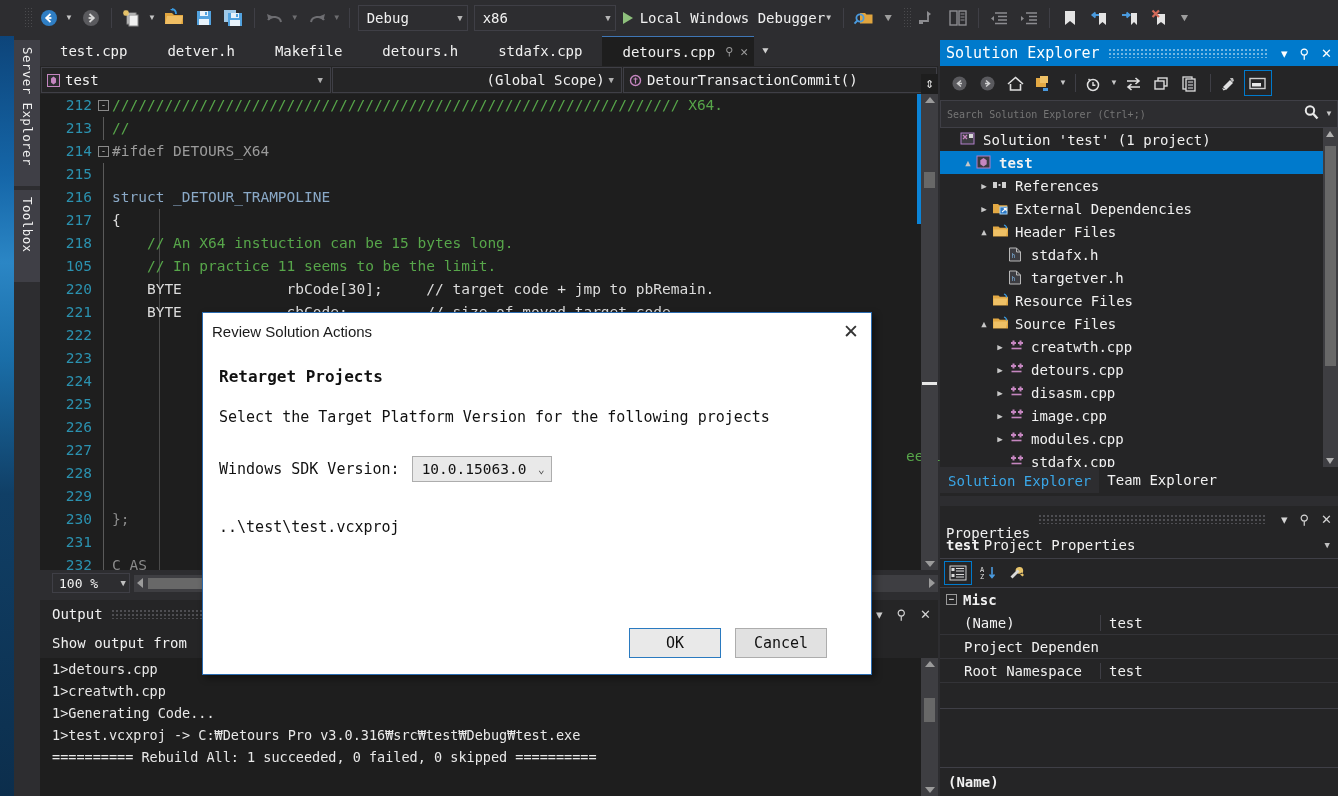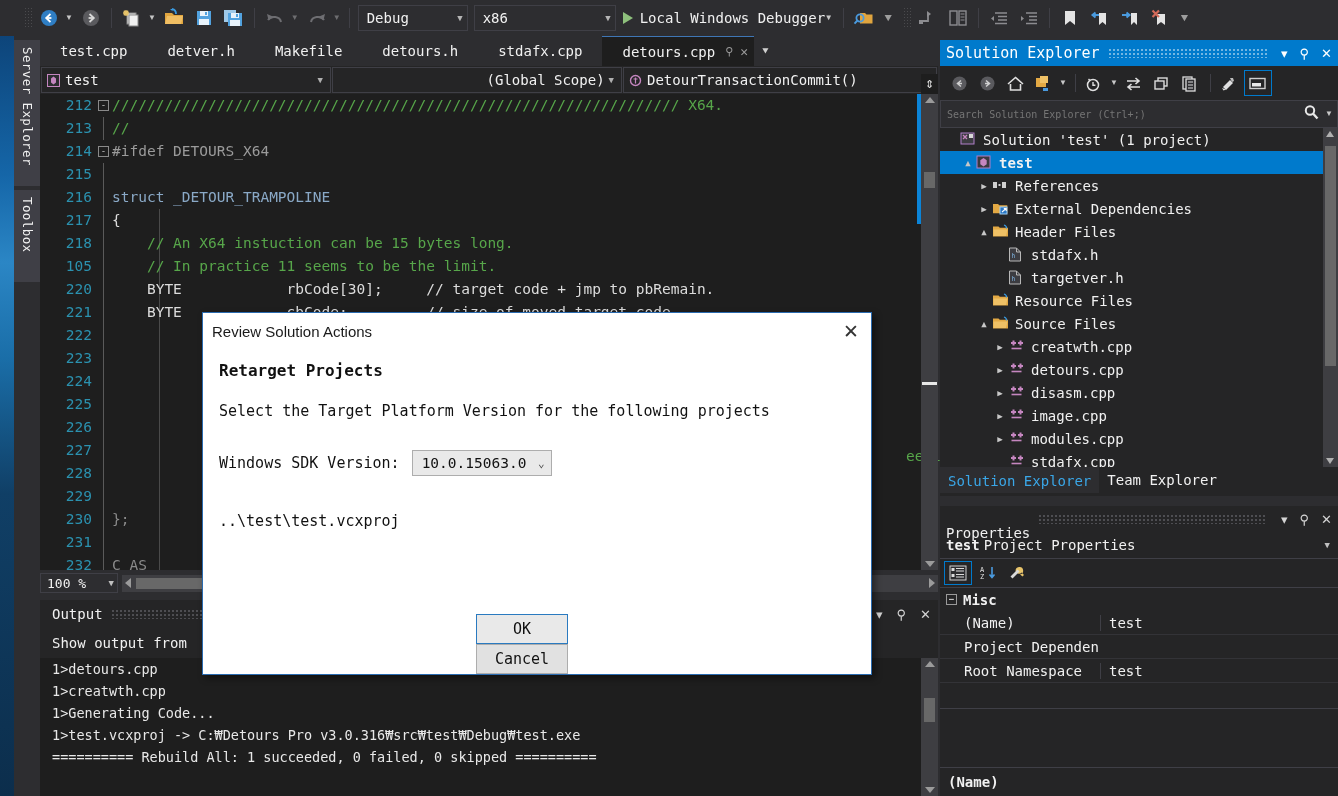--- a/index.html
+++ b/index.html
@@ -90,21 +90,21 @@
   .ed-vscroll .up{position:absolute;top:3px;left:4px;width:0;height:0;border-left:5px solid transparent;
     border-right:5px solid transparent;border-bottom:6px solid #9b9b9b;}
   .ed-vscroll .dn{position:absolute;bottom:3px;left:4px;width:0;height:0;border-left:5px solid transparent;
     border-right:5px solid transparent;border-top:6px solid #9b9b9b;}
   .ed-vscroll .thumb{position:absolute;left:3px;top:78px;width:11px;height:16px;background:#686868;}
   .ed-vscroll .mark{position:absolute;left:1px;top:288px;width:15px;height:3px;background:#e8e8e8;}
   .ed-blue-edge{position:absolute;right:17px;top:58px;width:4px;height:130px;background:#0b84d8;}
 
   .ed-status{position:absolute;left:0;top:534px;width:898px;height:26px;background:#2d2d30;
     display:flex;align-items:center;}
-  .zoom-box{width:78px;height:20px;margin-left:0;border:1px solid #3f3f46;background:#2d2d30;
+  .zoom-box{width:78px;height:20px;margin-left:12px;border:1px solid #3f3f46;background:#2d2d30;
     display:flex;align-items:center;padding:0 3px 0 6px;box-sizing:border-box;
     font-size:13px;font-family:"DejaVu Sans Mono",monospace;color:#f1f1f1;}
   .zoom-box .cv{margin-left:auto;font-size:9px;color:#c0c0c0;}
   .hscroll{flex:1;height:17px;margin:0 0 0 4px;background:#3e3e42;position:relative;}
   .hscroll .lt{position:absolute;left:3px;top:3px;width:0;height:0;border-top:5px solid transparent;
     border-bottom:5px solid transparent;border-right:6px solid #9b9b9b;}
   .hscroll .rt{position:absolute;right:3px;top:3px;width:0;height:0;border-top:5px solid transparent;
     border-bottom:5px solid transparent;border-left:6px solid #9b9b9b;}
   .hscroll .thumb{position:absolute;left:14px;top:3px;width:210px;height:11px;background:#686868;}
 
@@ -196,32 +196,32 @@
   
   .dlg-shadow{position:absolute;left:202px;top:312px;width:670px;height:363px;
     background:#fff;border:1px solid #2a6bb0;box-shadow:3px 3px 7px rgba(0,0,0,.45);
     box-sizing:border-box;}
   .dlg-title{height:36px;display:flex;align-items:center;}
   .dlg-title .t{font-size:15px;color:#1a1a1a;margin-left:9px;
     font-family:"Liberation Sans",sans-serif;}
   .dlg-x{margin-left:auto;width:40px;height:32px;display:flex;align-items:center;justify-content:center;
     color:#333;font-size:19px;line-height:1;}
   .dlg-body{padding:0 16px;}
-  .dlg-h2{font-size:16px;font-weight:bold;color:#111;margin:12px 0 0 0;
+  .dlg-h2{font-size:16px;font-weight:bold;color:#111;margin:18px 0 0 0;
     font-family:"DejaVu Sans Mono",monospace;}
   .dlg-p{font-size:15px;color:#111;margin:22px 0 0 0;font-family:"DejaVu Sans Mono",monospace;}
   .dlg-row{display:flex;align-items:center;margin:30px 0 0 0;}
   .dlg-row .lbl{font-size:15px;color:#111;font-family:"DejaVu Sans Mono",monospace;}
   .dlg-combo{margin-left:12px;width:140px;height:26px;border:1px solid #adadad;background:#e9e9e9;
     display:flex;align-items:center;padding:0 6px 0 9px;box-sizing:border-box;
     font-size:14.5px;color:#111;font-family:"DejaVu Sans Mono",monospace;}
   .dlg-combo .cv{margin-left:auto;font-size:11px;color:#444;}
   .dlg-proj{font-size:15px;color:#111;margin:36px 0 0 0;font-family:"DejaVu Sans Mono",monospace;}
   .dlg-foot{position:absolute;left:0;bottom:0;width:668px;height:62px;display:flex;
-    align-items:center;justify-content:flex-end;padding-right:44px;box-sizing:border-box;flex-direction:column;}
+    align-items:center;justify-content:flex-end;padding-right:44px;box-sizing:border-box;}
   .dlg-btn{width:92px;height:30px;border:1px solid #adadad;background:#e1e1e1;color:#111;
     font-size:15px;font-family:"DejaVu Sans Mono",monospace;display:flex;align-items:center;
     justify-content:center;margin-left:14px;box-sizing:border-box;cursor:default;}
   .dlg-btn.primary{border:1px solid #2a7ac0;background:#e9e9e9;}
 </style>
 </head>
 <body>
 
 <div id="app">
 

